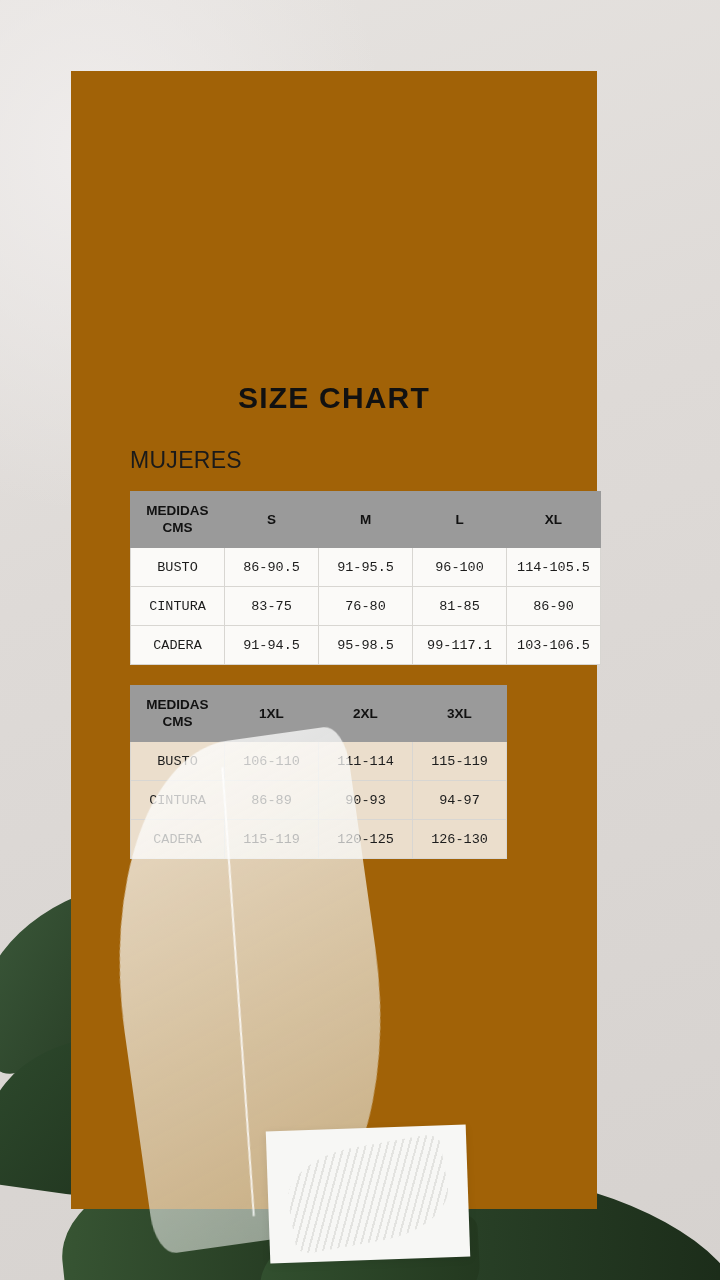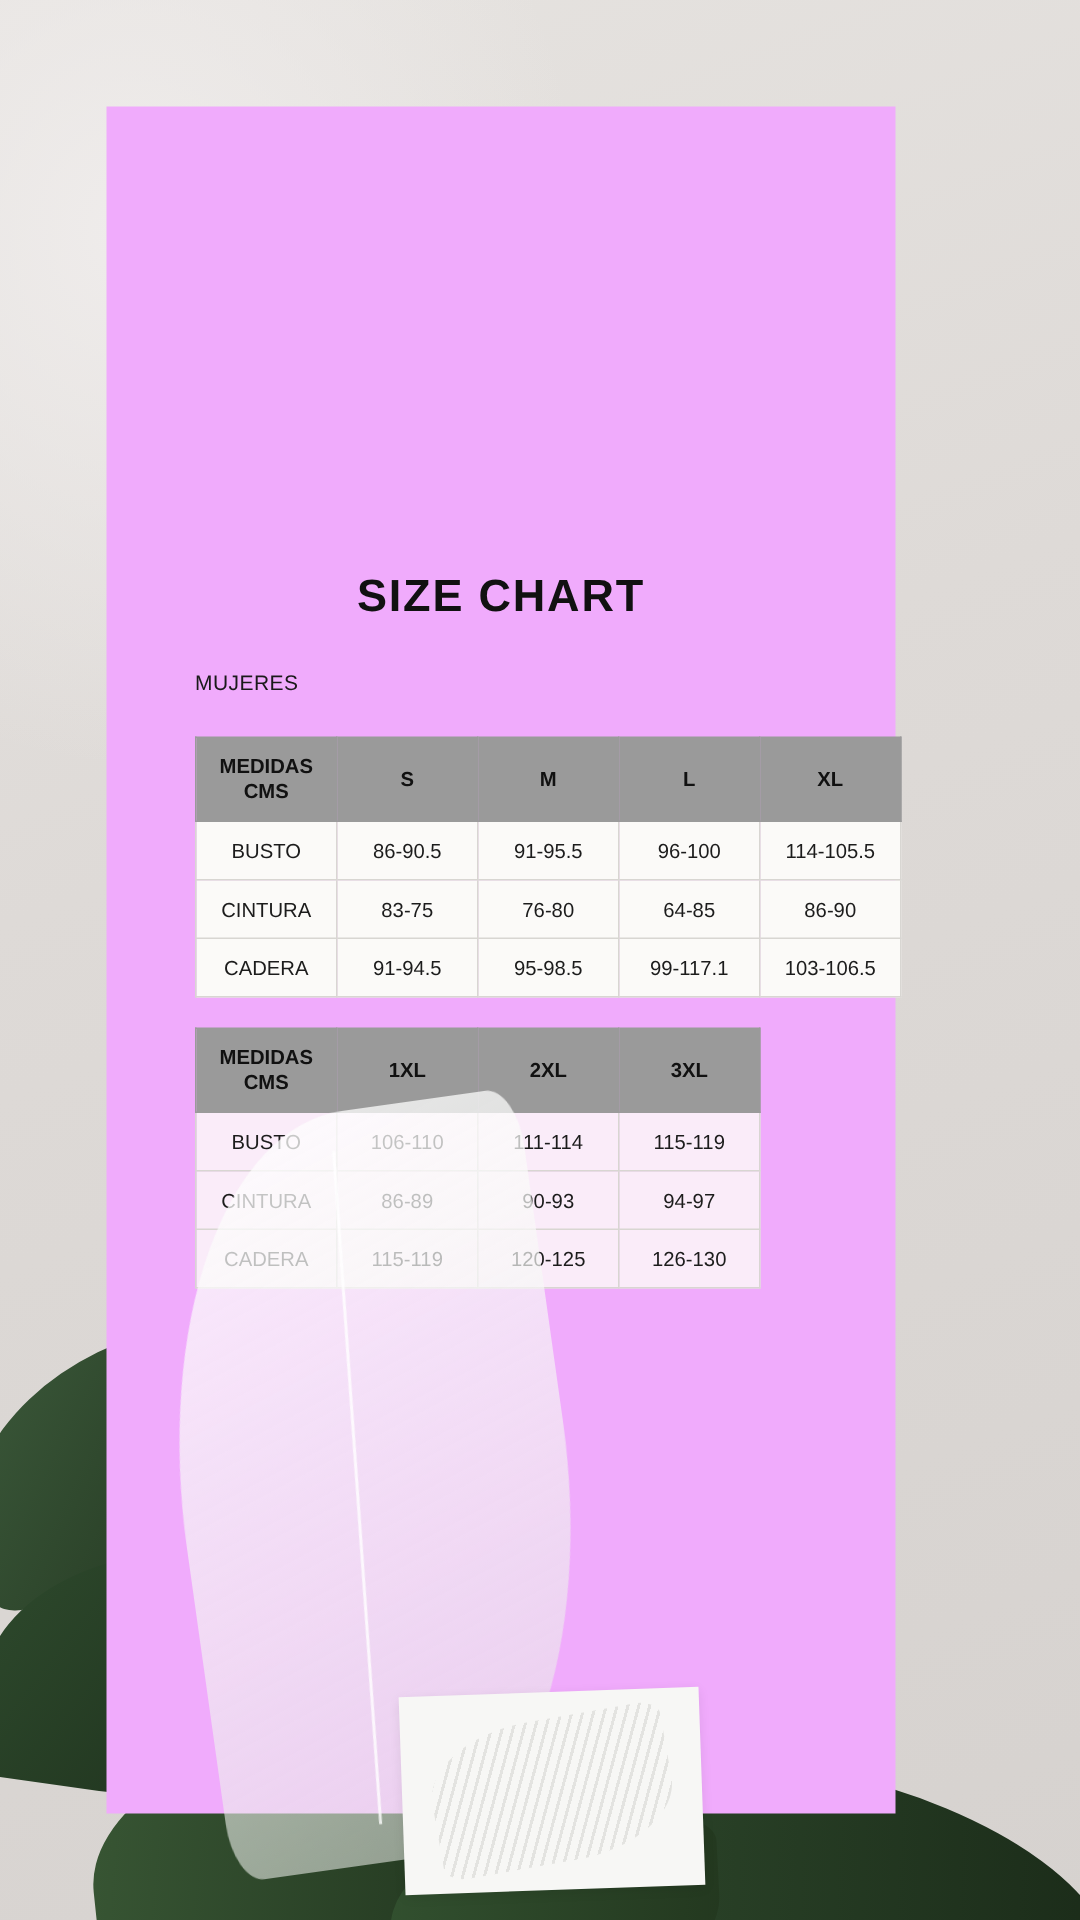--- a/index.html
+++ b/index.html
@@ -104,21 +104,21 @@
     transform: rotate(-8deg);
   }
 
   
   #sheet {
     position: absolute;
     left: 71px;
     top: 71px;
     width: 526px;
     height: 1138px;
-    background: #f0abfc;
+    background: #a16207;
   }
   #sheet-inner {
     position: relative;
     width: 100%;
     height: 100%;
   }
 
   #page-title {
     position: absolute;
     top: 310px;
@@ -128,21 +128,21 @@
     font-size: 30px;
     font-weight: bold;
     letter-spacing: 1.2px;
     color: #111;
   }
 
   #section-title {
     position: absolute;
     top: 376px;
     left: 59px;
-    font-size: 14px;
+    font-size: 23px;
     color: #1a1a1a;
     letter-spacing: 0.3px;
   }
 
   .size-table {
     position: absolute;
     border-collapse: collapse;
     table-layout: fixed;
   }
   #table-primary { top: 420px; left: 59px; width: 471px; }
@@ -166,20 +166,21 @@
   }
   .size-table thead th.corner {
     line-height: 1.25;
     text-align: center;
   }
   .size-table tbody tr td:first-child {
     font-weight: normal;
   }
   .size-table tbody td {
     background: #fbfaf8;
+    font-family: Liberation Mono, monospace;
   }
   #table-secondary tbody td {
     background: rgba(251,250,248,0.82);
   }
 </style>
 </head>
 <body>
 
 <div id="bg-photo">
   <div class="leaf leaf-a"></div>
@@ -212,21 +213,21 @@
           <td>BUSTO</td>
           <td>86-90.5</td>
           <td>91-95.5</td>
           <td>96-100</td>
           <td>114-105.5</td>
         </tr>
         <tr>
           <td>CINTURA</td>
           <td>83-75</td>
           <td>76-80</td>
-          <td>64-85</td>
+          <td>81-85</td>
           <td>86-90</td>
         </tr>
         <tr>
           <td>CADERA</td>
           <td>91-94.5</td>
           <td>95-98.5</td>
           <td>99-117.1</td>
           <td>103-106.5</td>
         </tr>
       </tbody>

